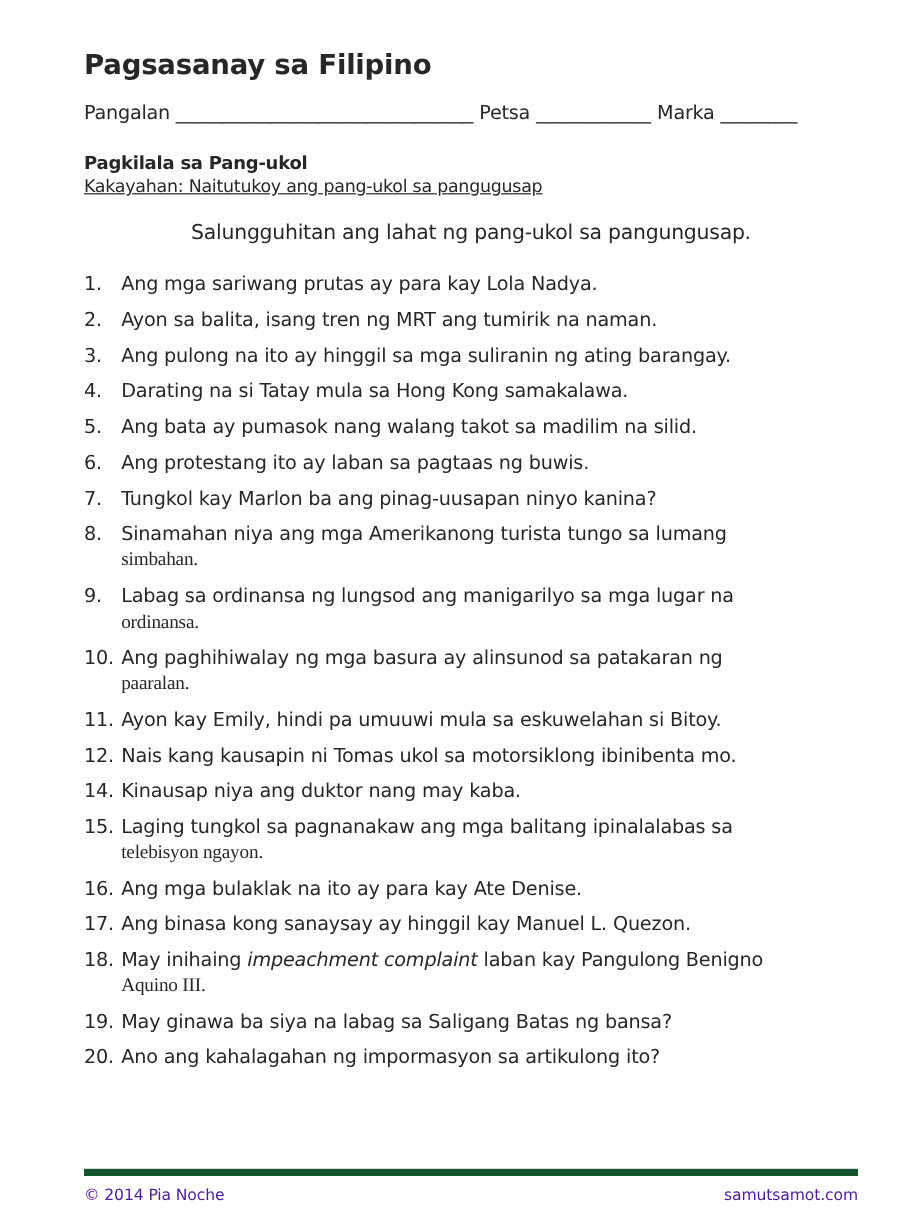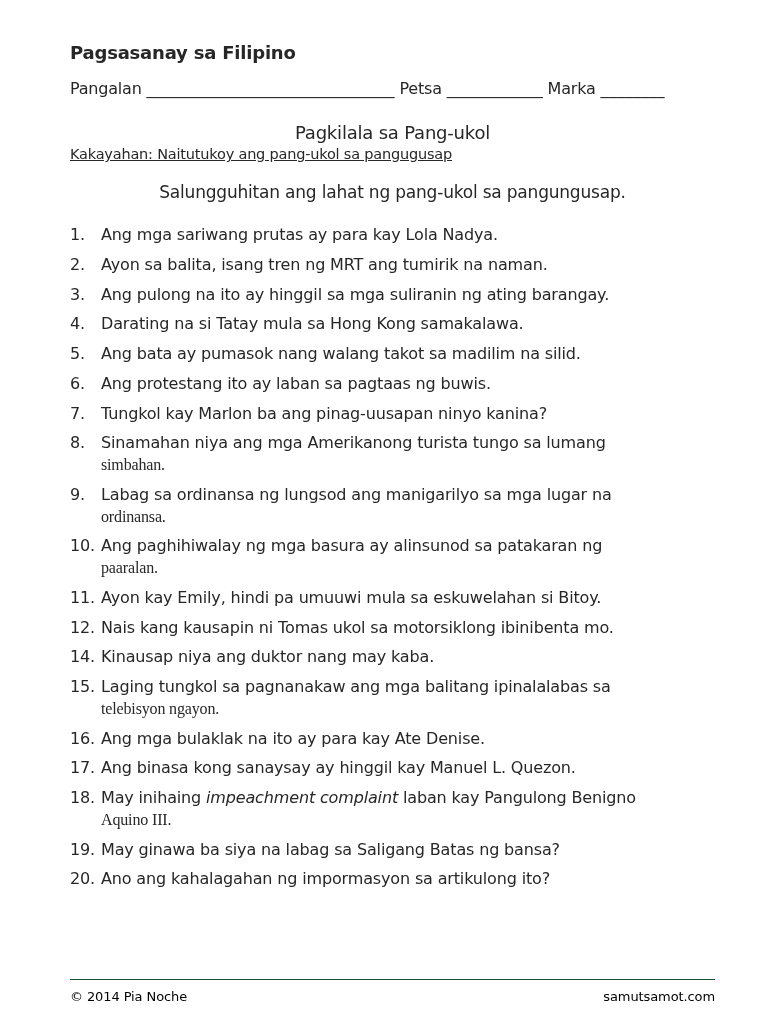--- a/index.html
+++ b/index.html
@@ -12,40 +12,39 @@
     width: 768px;
     height: 1024px;
     background: #ffffff;
     box-sizing: border-box;
     padding: 42px 53px 0 70px;
     font-family: "DejaVu Sans", "Liberation Sans", sans-serif;
     color: #272727;
     overflow: hidden;
   }
   .title {
-    font-size: 18px;
+    font-size: 23px;
     font-weight: 700;
     margin: 0 0 16px 0;
     letter-spacing: -0.2px;
   }
   .name-line {
     font-size: 16px;
     white-space: nowrap;
     margin: 0 0 24px 0;
     letter-spacing: -0.2px;
   }
   .name-line .blank {
     letter-spacing: 0;
   }
   .section-title {
-    font-size: 18px;
-    font-weight: 400;
+    font-size: 15px;
+    font-weight: 700;
     margin: 0 0 3px 0;
     letter-spacing: -0.2px;
-    text-align: center;
   }
   .skill-line {
     font-size: 14.5px;
     margin: 0 0 20px 0;
     letter-spacing: -0.2px;
     text-decoration: underline;
   }
   .instruction {
     font-size: 17px;
     margin: 0 0 22px 0;
@@ -77,26 +76,26 @@
   }
   .item-text .l2 {
     display: block;
     font-family: Liberation Serif, serif;
   }
   .footer {
     position: absolute;
     left: 70px;
     right: 53px;
     bottom: 20px;
-    border-top: 1px solid #14532d;
+    border-top: 6px solid #14532d;
     padding-top: 9px;
     display: flex;
     justify-content: space-between;
     font-size: 13px;
-    color: #000000;
+    color: #4c1d95;
     letter-spacing: -0.1px;
   }
 </style>
 </head>
 <body>
 
 <div class="page">
 
   <h1 class="title">Pagsasanay sa Filipino</h1>
 

